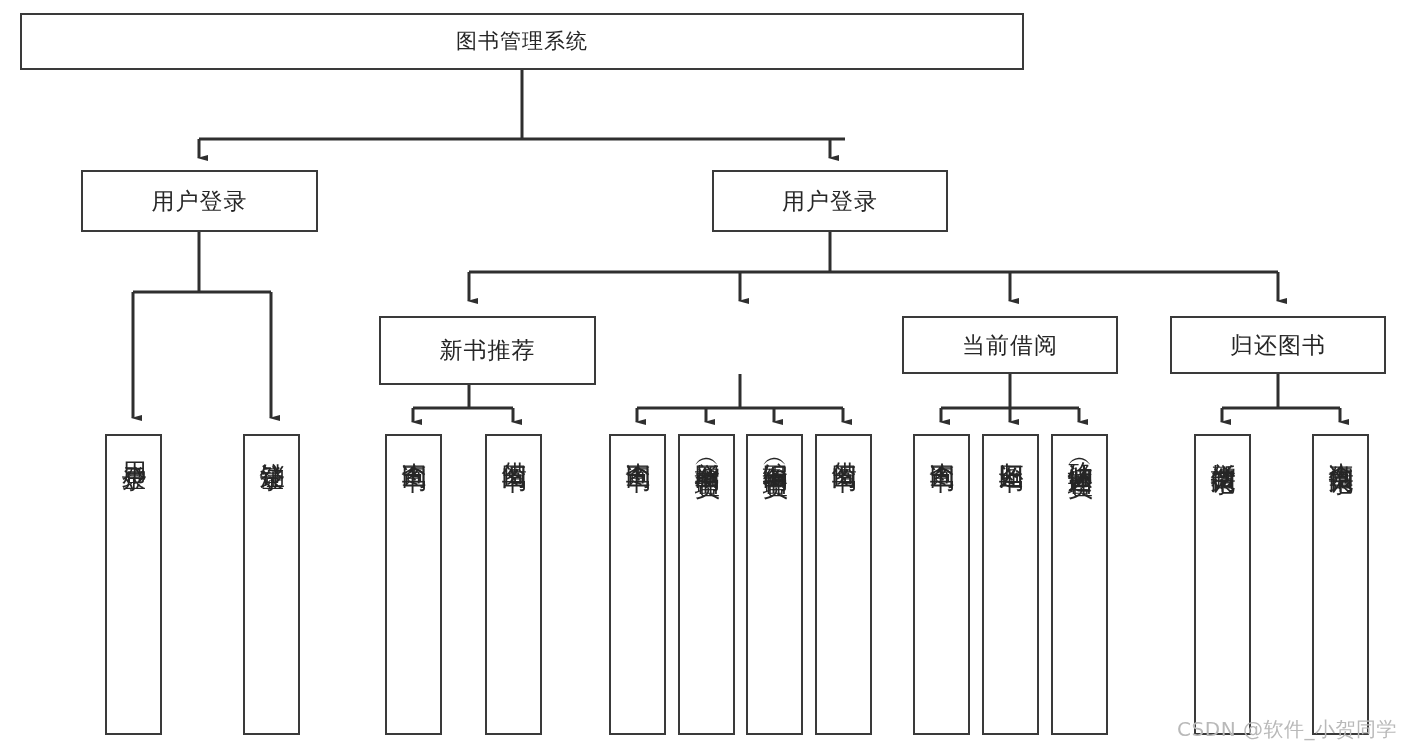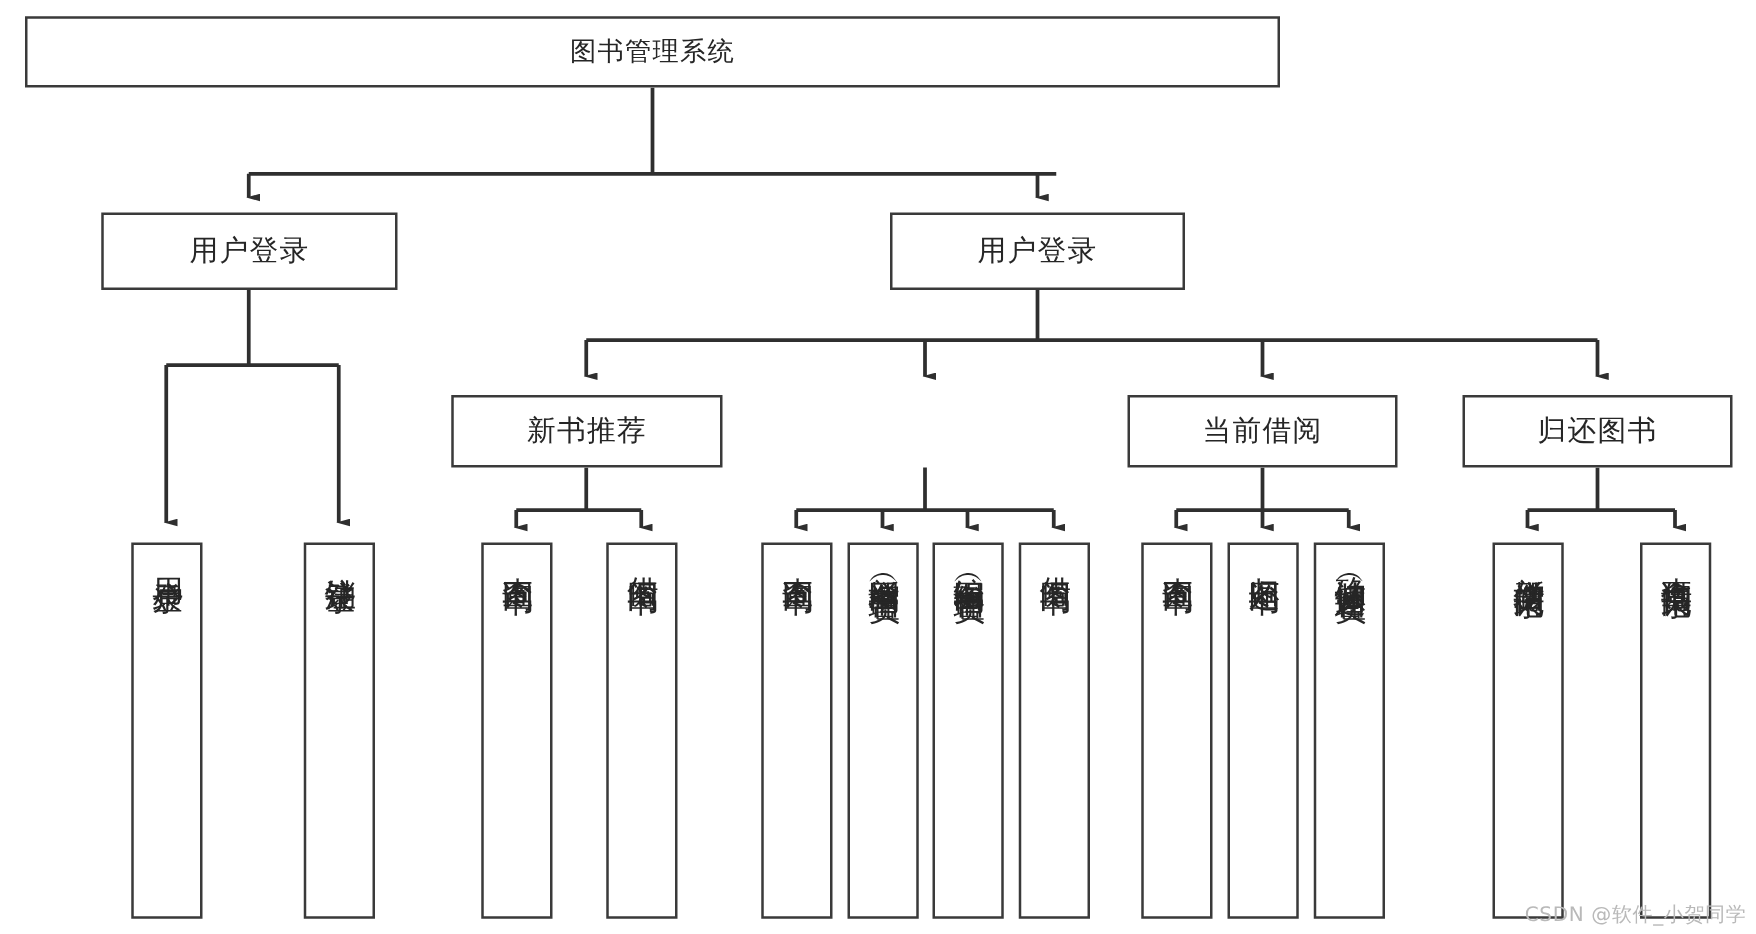--- a/index.html
+++ b/index.html
@@ -61,21 +61,21 @@
     text-orientation: upright;
     font-size: 25px;
     line-height: 1.06;
     letter-spacing: 2px;
     white-space: nowrap;
   }
   .watermark {
     position: absolute;
     right: 8px;
     bottom: 4px;
-    font-size: 16px;
+    font-size: 20px;
     color: #b9b9b9;
     letter-spacing: 0.5px;
     white-space: nowrap;
     font-family: "DejaVu Sans", "Liberation Sans", sans-serif;
   }
 </style>
 </head>
 <body>
 
 <div id="canvas">
@@ -134,21 +134,21 @@
     <span class="label">图书管理系统</span>
   </div>
 
   <div class="node h" style="left:81px; top:170px; width:237px; height:62px;">
     <span class="label">用户登录</span>
   </div>
   <div class="node h" style="left:712px; top:170px; width:236px; height:62px;">
     <span class="label">用户登录</span>
   </div>
 
-  <div class="node h" style="left:361px; top:316px; width:217px; height:58px;">
+  <div class="node h" style="left:379px; top:316px; width:217px; height:69px;">
     <span class="label">新书推荐</span>
   </div>
   <div class="node h" style="left:902px; top:316px; width:216px; height:58px;">
     <span class="label">当前借阅</span>
   </div>
   <div class="node h" style="left:1170px; top:316px; width:216px; height:58px;">
     <span class="label">归还图书</span>
   </div>
 
   <div class="node v" style="left:105px; top:434px; width:57px; height:301px;">

